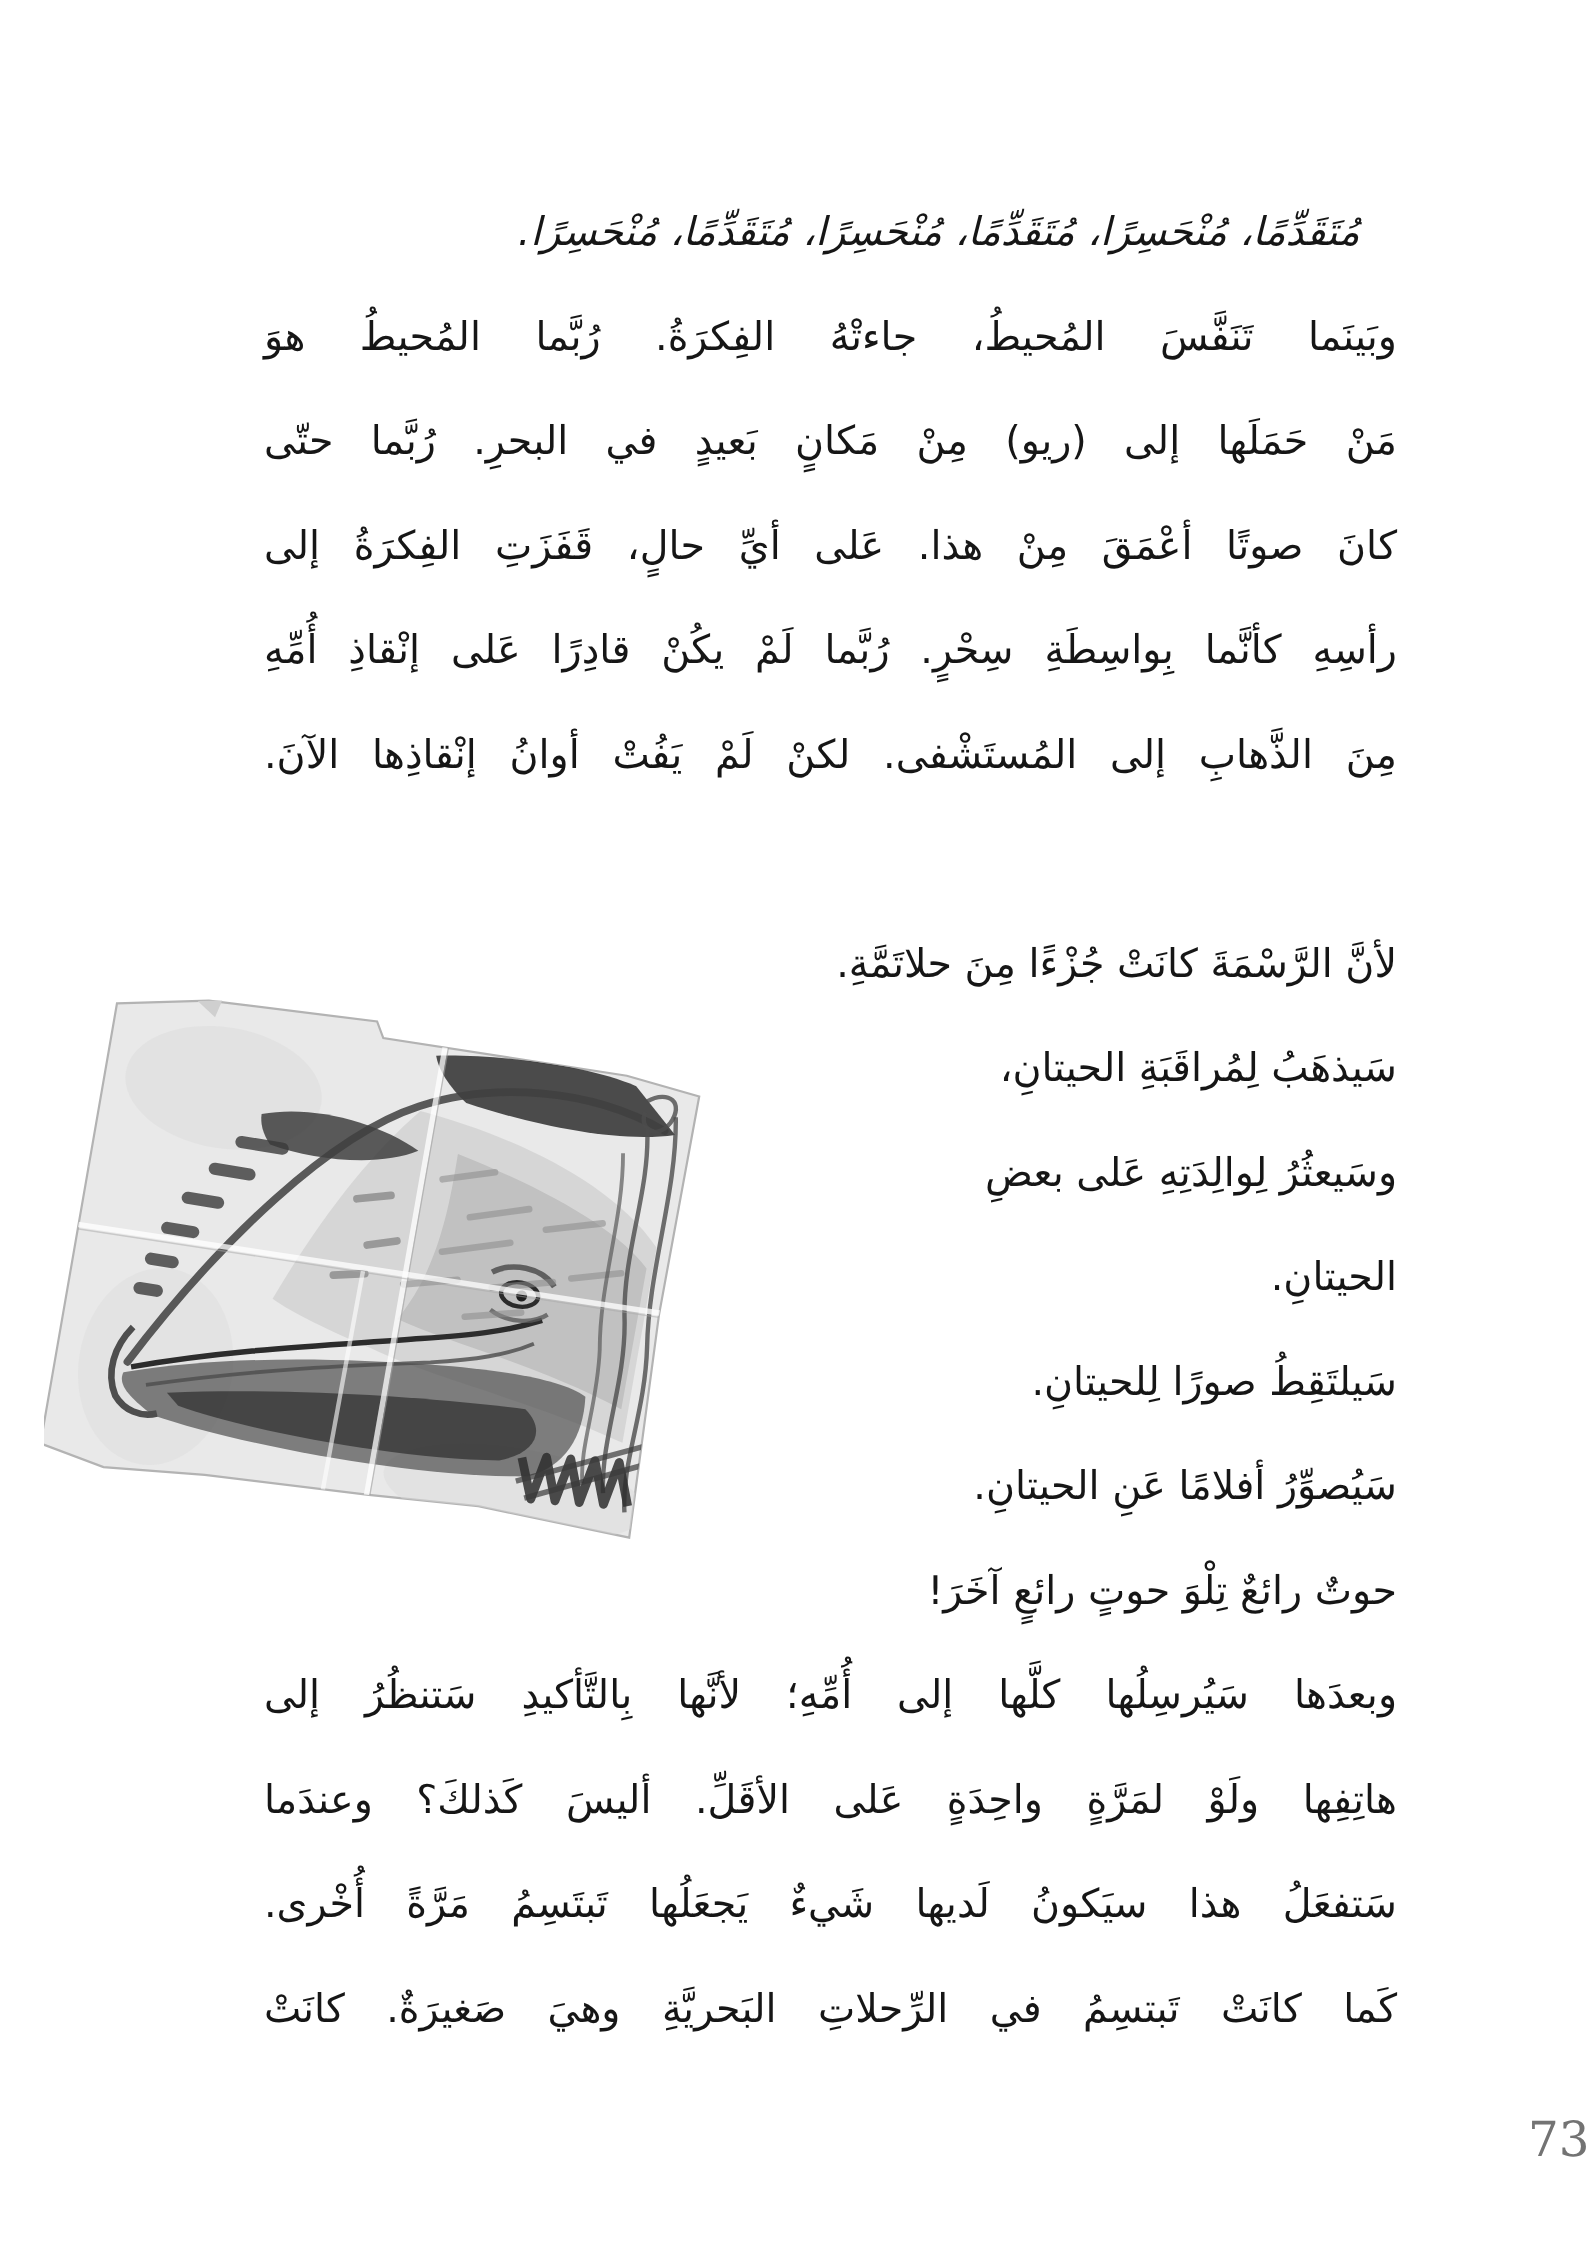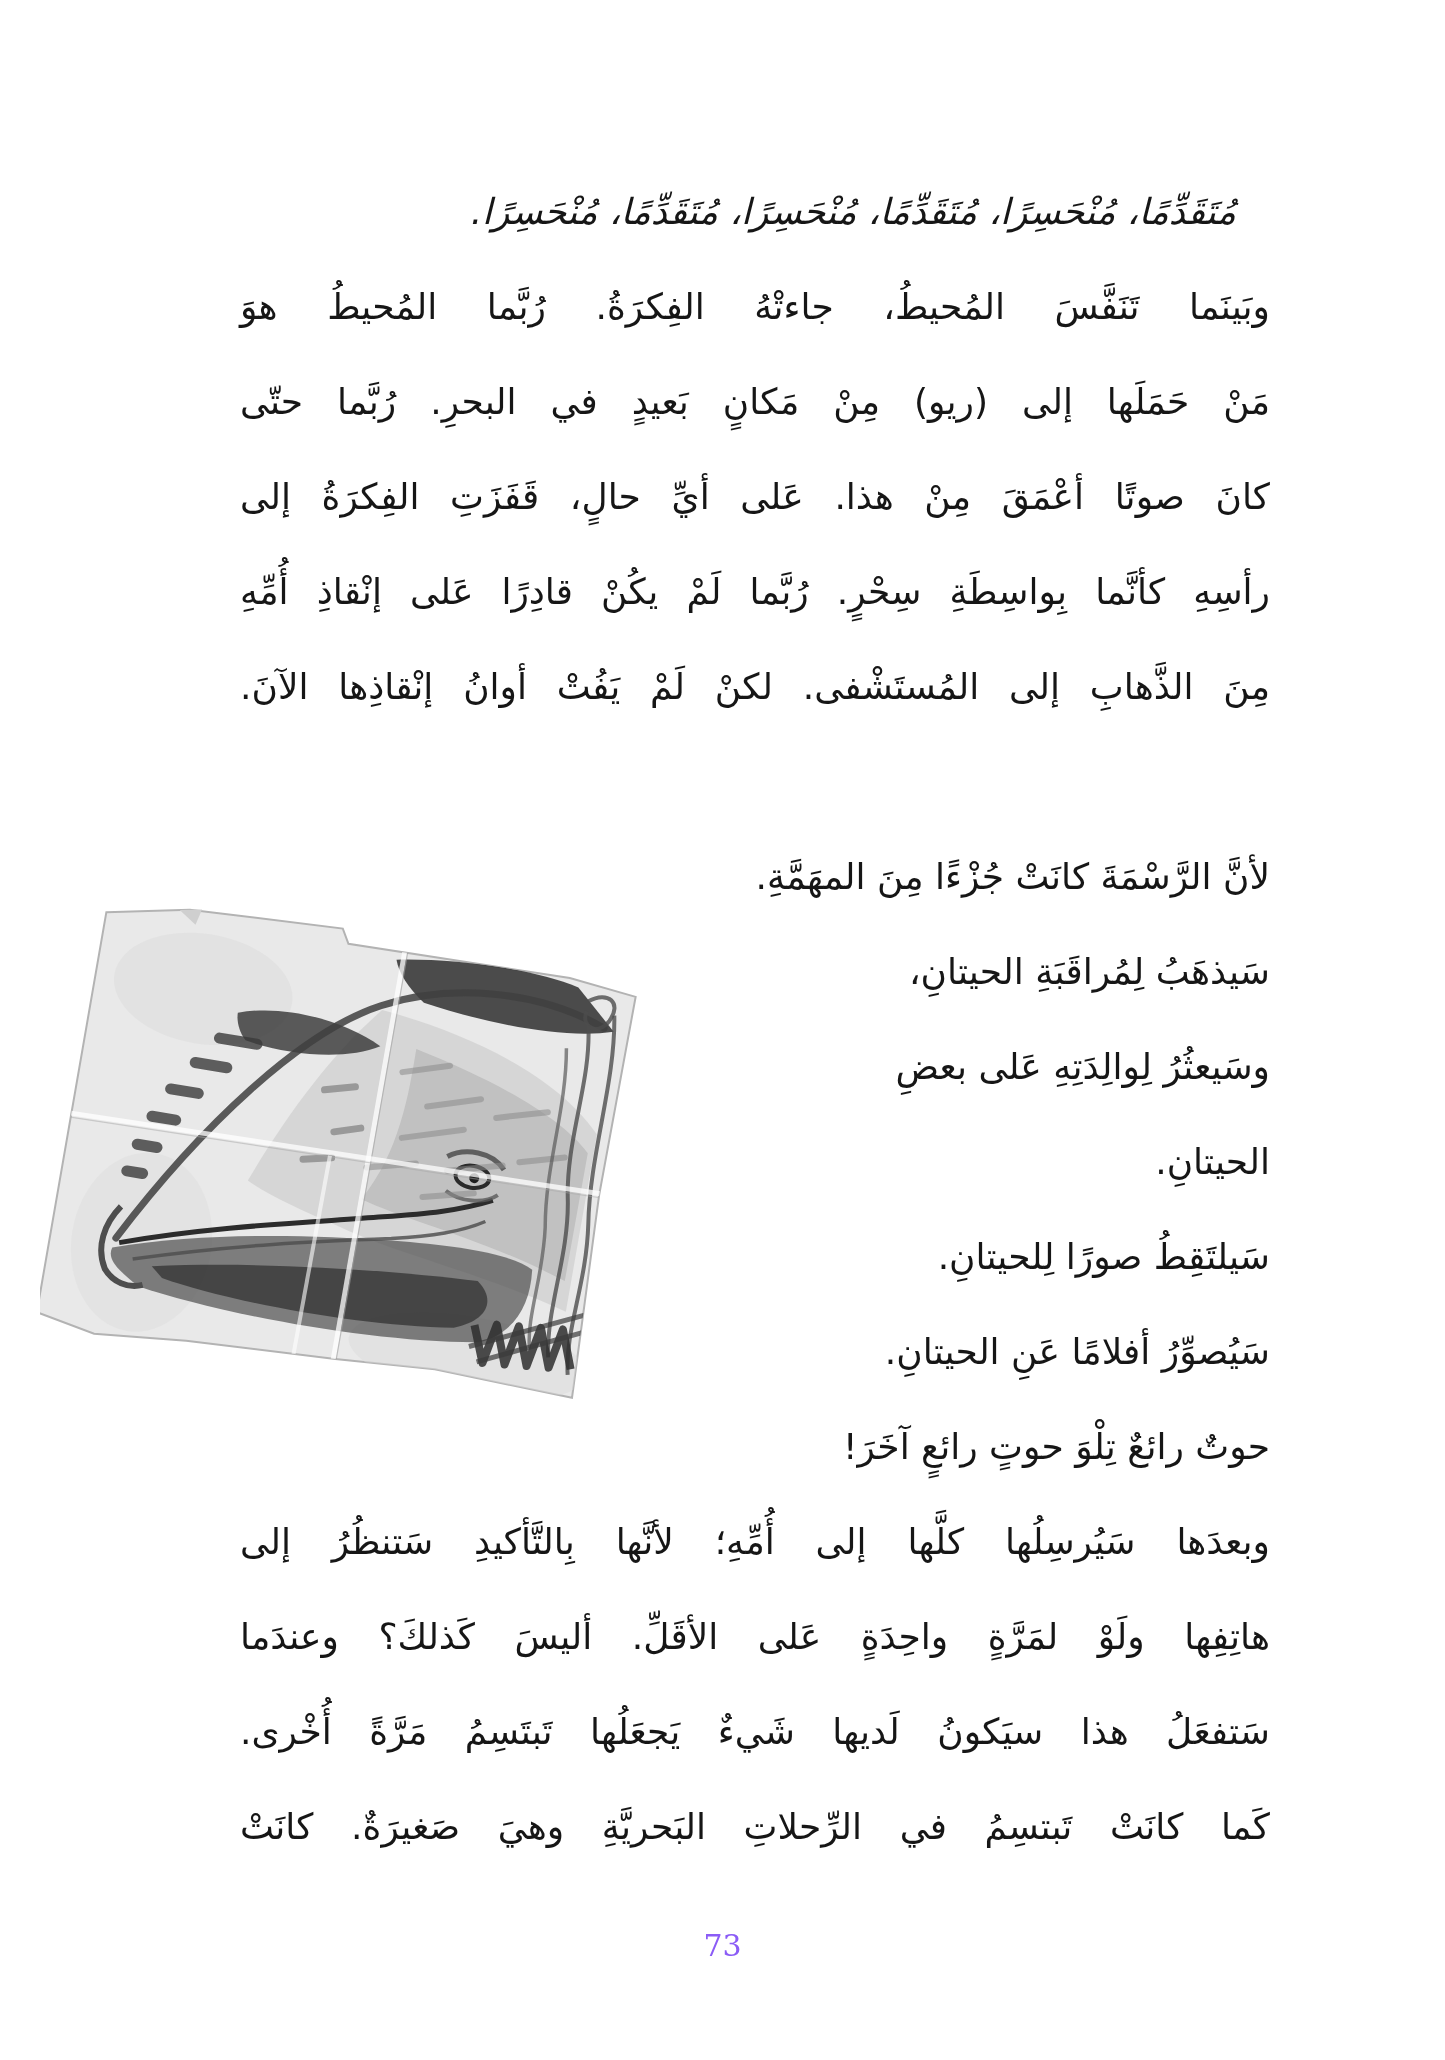--- a/index.html
+++ b/index.html
@@ -8,37 +8,37 @@
     overflow:hidden;font-family:"DejaVu Sans",sans-serif;color:#161616;
   }
   .line{
     position:absolute;right:175px;width:1030px;height:96px;
     font-size:36px;line-height:96px;direction:rtl;unicode-bidi:embed;
   }
   .line.j{text-align:justify;text-align-last:justify;}
   .line.r{text-align:right;white-space:nowrap;}
   .line.it{font-style:italic;width:auto;padding-right:34px;}
   .pagenum{
-    position:absolute;top:1922px;left:0;width:100%;text-align:center;
-    font-family:"DejaVu Serif",serif;font-size:30px;line-height:48px;color:#8b5cf6;
+    position:absolute;top:1922px;left:0;width:100%;text-align:right;
+    font-family:"DejaVu Serif",serif;font-size:44px;line-height:48px;color:#737373;
   }
   .sketch{position:absolute;left:40px;top:880px;width:620px;height:590px;}
 </style>
 </head>
 <body>
 
 <div id="page">
 
   <div class="line r it" style="top:164px">مُتَقَدِّمًا، مُنْحَسِرًا، مُتَقَدِّمًا، مُنْحَسِرًا، مُتَقَدِّمًا، مُنْحَسِرًا.</div>
   <div class="line j" style="top:259px">وبَينَما تَنَفَّسَ المُحيطُ، جاءتْهُ الفِكرَةُ. رُبَّما المُحيطُ هوَ</div>
   <div class="line j" style="top:449px">كانَ صوتًا أعْمَقَ مِنْ هذا. عَلى أيِّ حالٍ، قَفَزَتِ الفِكرَةُ إلى</div>
   <div class="line j" style="top:354px">مَنْ حَمَلَها إلى (ريو) مِنْ مَكانٍ بَعيدٍ في البحرِ. رُبَّما حتّى</div>
   <div class="line j" style="top:544px">رأسِهِ كأنَّما بِواسِطَةِ سِحْرٍ. رُبَّما لَمْ يكُنْ قادِرًا عَلى إنْقاذِ أُمِّهِ</div>
   <div class="line j" style="top:639px">مِنَ الذَّهابِ إلى المُستَشْفى. لكنْ لَمْ يَفُتْ أوانُ إنْقاذِها الآنَ.</div>
-  <div class="line r" style="top:829px">لأنَّ الرَّسْمَةَ كانَتْ جُزْءًا مِنَ المهَمَّةِ.</div>
+  <div class="line r" style="top:829px">لأنَّ الرَّسْمَةَ كانَتْ جُزْءًا مِنَ حلاتَمَّةِ.</div>
   <div class="line r" style="top:924px">سَيذهَبُ لِمُراقَبَةِ الحيتانِ،</div>
   <div class="line r" style="top:1019px">وسَيعثُرُ لِوالِدَتِهِ عَلى بعضِ</div>
   <div class="line r" style="top:1114px">الحيتانِ.</div>
   <div class="line r" style="top:1209px">سَيلتَقِطُ صورًا لِلحيتانِ.</div>
   <div class="line r" style="top:1304px">سَيُصوِّرُ أفلامًا عَنِ الحيتانِ.</div>
   <div class="line r" style="top:1399px">حوتٌ رائعٌ تِلْوَ حوتٍ رائعٍ آخَرَ!</div>
   <div class="line j" style="top:1494px">وبعدَها سَيُرسِلُها كلَّها إلى أُمِّهِ؛ لأنَّها بِالتَّأكيدِ سَتنظُرُ إلى</div>
   <div class="line j" style="top:1589px">هاتِفِها ولَوْ لمَرَّةٍ واحِدَةٍ عَلى الأقَلِّ. أليسَ كَذلكَ؟ وعندَما</div>
   <div class="line j" style="top:1684px">سَتفعَلُ هذا سيَكونُ لَديها شَيءٌ يَجعَلُها تَبتَسِمُ مَرَّةً أُخْرى.</div>
   <div class="line j" style="top:1779px">كَما كانَتْ تَبتسِمُ في الرِّحلاتِ البَحريَّةِ وهيَ صَغيرَةٌ. كانَتْ</div>

